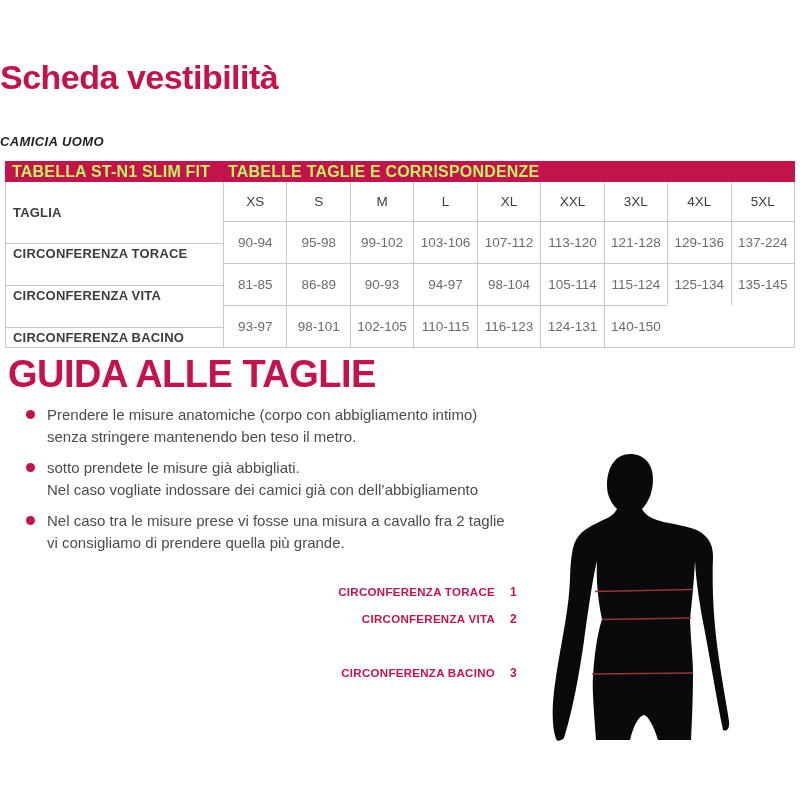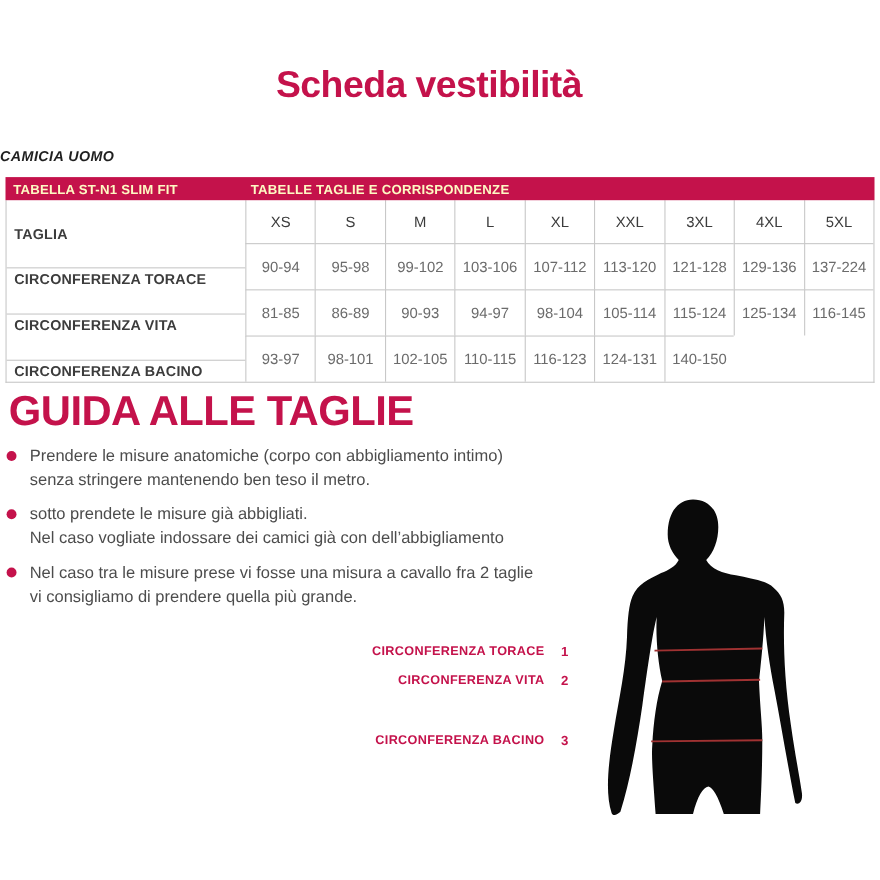--- a/index.html
+++ b/index.html
@@ -9,46 +9,46 @@
     --c-label_text:#3C3C3C;
     --c-value_text:#6B6B6B;
     --c-body_text:#4C4C4C;
     --c-subtitle_text:#1F1F1F;
   }
   *{margin:0;padding:0;box-sizing:border-box;}
   html,body{background:#fff;}
   body{font-family:"Liberation Sans", sans-serif;}
   .page{position:relative;width:800px;height:800px;background:#fff;overflow:hidden;}
 
-  .title{position:absolute;left:0;top:58px;width:780px;text-align:center;
+  .title{position:absolute;left:0;top:58px;width:780px;text-align:left;
     font-size:34px;font-weight:700;color:var(--c-brand);letter-spacing:-0.5px;}
   .subtitle{position:absolute;left:0;top:134px;width:780px;text-align:left;
     font-size:13px;font-weight:700;color:var(--c-subtitle_text);letter-spacing:0.4px;font-style:italic;}
 
   .table-wrap{position:absolute;left:5px;top:161px;width:790px;}
-  .bar{position:relative;height:21px;background:var(--c-brand);color:#fef9c3;
-    font-size:12px;font-weight:700;letter-spacing:0.2px;display:flex;align-items:center;text-align:right;}
+  .bar{position:relative;height:21px;background:var(--c-brand);color:#bef264;
+    font-size:16px;font-weight:700;letter-spacing:0.2px;display:flex;align-items:center;text-align:right;}
   .bar-left{position:absolute;left:7px;top:0;height:21px;display:flex;align-items:center;}
   .bar-right{position:absolute;left:223px;top:0;height:21px;display:flex;align-items:center;}
 
   .grid{display:grid;grid-template-columns:217px repeat(9,1fr);
     grid-template-rows:39px 42px 42px 42px;border:1px solid var(--c-table_border);border-top:none;}
   .cell{display:flex;align-items:center;justify-content:center;font-size:13px;
     border-left:1px solid var(--c-table_border);border-top:1px solid var(--c-table_border);}
   .cell.c0{border-left:none;margin-top:22px;}
   .cell.r0{border-top:none;}
   .lbl{justify-content:flex-start;padding-left:7px;font-weight:700;
     color:var(--c-label_text);letter-spacing:0.2px;}
   .hdr{font-weight:400;color:var(--c-label_text);font-size:13.5px;}
   .val{color:var(--c-value_text);font-size:13.5px;}
 
   .guide-title{position:absolute;left:8px;top:353px;font-size:38px;font-weight:700;
     color:var(--c-brand);letter-spacing:-0.5px;}
 
-  .bullets{position:absolute;left:6px;top:404px;width:480px;list-style:none;}
+  .bullets{position:absolute;left:26px;top:404px;width:480px;list-style:none;}
   .bullets li{display:flex;gap:12px;margin-bottom:10px;}
   .dot{flex:0 0 auto;width:9px;height:9px;border-radius:50%;background:var(--c-brand);margin-top:6px;}
   .btext{font-size:15px;line-height:21.5px;color:var(--c-body_text);}
 
   .diag-label{position:absolute;right:283px;height:14px;display:flex;align-items:center;
     gap:15px;font-size:11.5px;font-weight:700;color:var(--c-brand);letter-spacing:0.3px;white-space:nowrap;}
   .diag-label .num{font-size:12px;}
   .dl1{top:585px;} .dl2{top:612px;} .dl3{top:666px;}
 
   .silhouette{position:absolute;left:545px;top:449px;width:200px;height:293px;}
@@ -92,21 +92,21 @@
 
       <div class="cell lbl c0">CIRCONFERENZA VITA</div>
       <div class="cell val">81-85</div>
       <div class="cell val">86-89</div>
       <div class="cell val">90-93</div>
       <div class="cell val">94-97</div>
       <div class="cell val">98-104</div>
       <div class="cell val">105-114</div>
       <div class="cell val">115-124</div>
       <div class="cell val">125-134</div>
-      <div class="cell val">116-145</div>
+      <div class="cell val">135-145</div>
 
       <div class="cell lbl c0">CIRCONFERENZA BACINO</div>
       <div class="cell val">93-97</div>
       <div class="cell val">98-101</div>
       <div class="cell val">102-105</div>
       <div class="cell val">110-115</div>
       <div class="cell val">116-123</div>
       <div class="cell val">124-131</div>
       <div class="cell val">140-150</div>
     </div>

